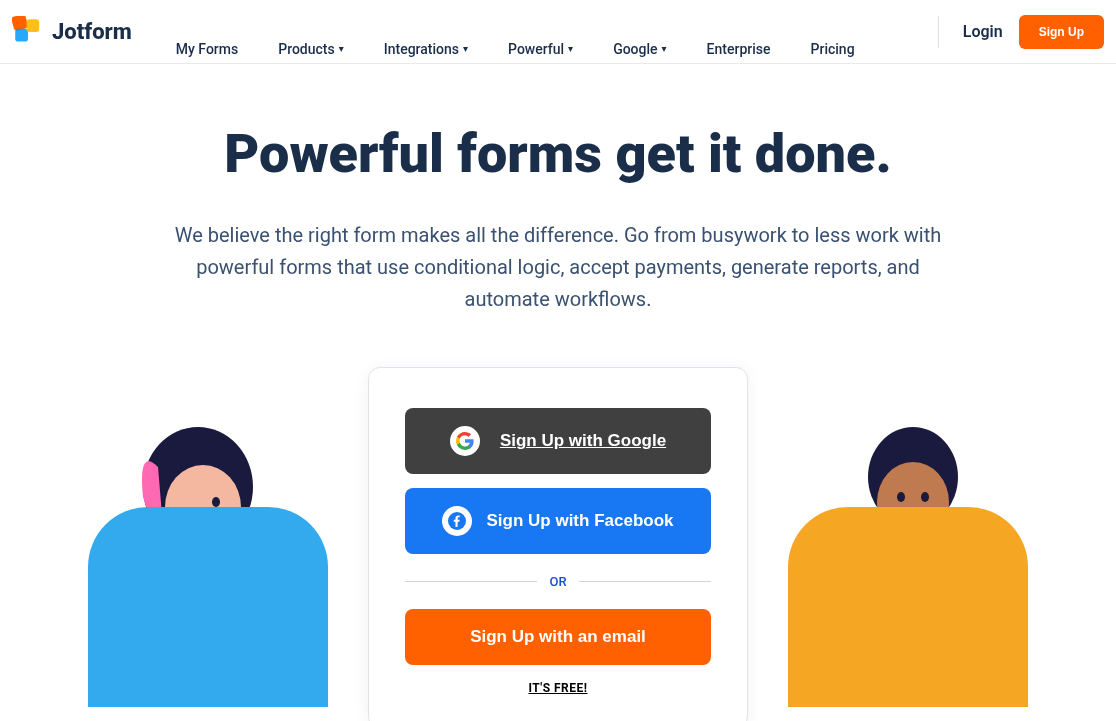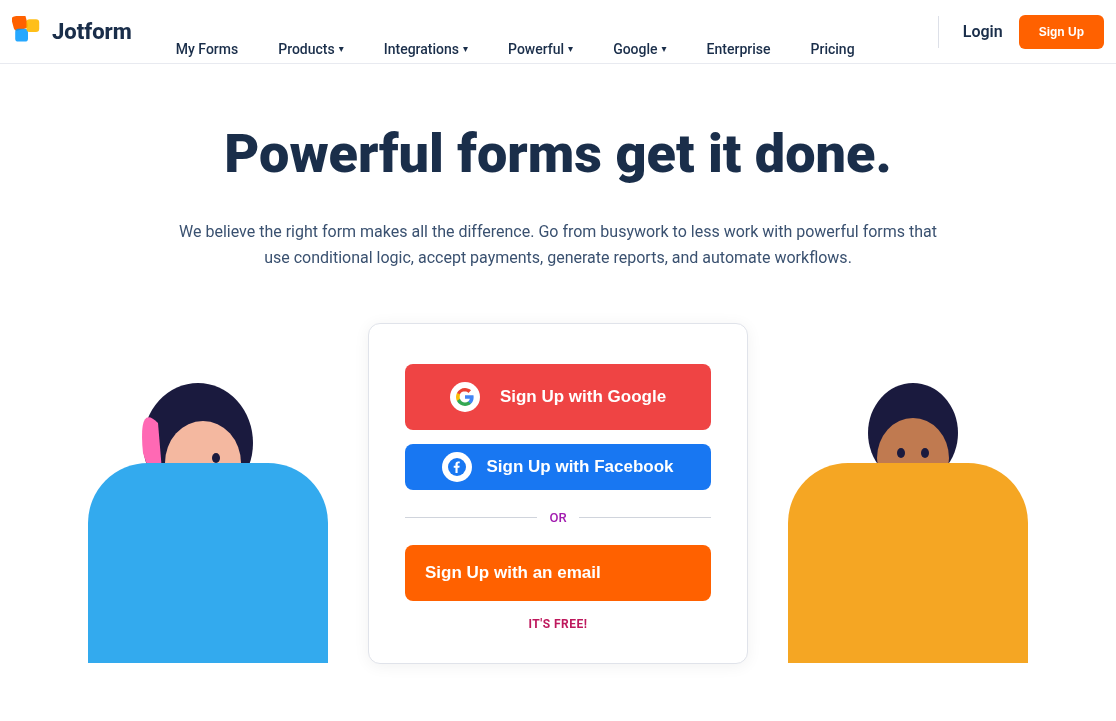--- a/index.html
+++ b/index.html
@@ -24,21 +24,21 @@
     }
     .nav-signup {
       padding: 10px 20px; font-size: 12px; font-weight: 700; color: #fff;
       background: #ff6100; border: none; border-radius: 6px; cursor: pointer;
     }
     .chevron { font-size: 10px; }
 
     
     .hero { text-align: center; padding: 60px 32px 20px; }
     .hero-title { font-size: 54px; font-weight: 900; color: #1a2e4a; line-height: 1.1; margin-bottom: 36px; }
-    .hero-sub { font-size: 16px; color: #3a5170; line-height: 1.6; max-width: 780px; margin: 0 auto; }
+    .hero-sub { font-size: 20px; color: #3a5170; line-height: 1.6; max-width: 780px; margin: 0 auto; }
 
     
     .signup-section {
       display: flex; align-items: flex-start; justify-content: center;
       gap: 0; padding: 32px 32px 40px; position: relative;
       max-width: 1116px; margin: 0 auto;
     }
 
     
     .illustration-left {
@@ -60,42 +60,42 @@
 
     
     .signup-card {
       background: #fff; border: 1px solid #e0e3ea; border-radius: 12px;
       padding: 40px 36px 32px; width: 380px; flex-shrink: 0;
       box-shadow: 0 2px 16px rgba(0,0,0,0.06);
     }
     .btn-google {
       display: flex; align-items: center; justify-content: center; gap: 20px;
       width: 100%; padding: 18px 20px; border-radius: 8px; border: none;
-      background: #ef4444; color: #fff; font-size: 17px; font-weight: 700;
-      cursor: pointer; margin-bottom: 14px;
+      background: #404040; color: #fff; font-size: 17px; font-weight: 700;
+      cursor: pointer; margin-bottom: 14px; text-decoration: underline;
     }
     .btn-facebook {
       display: flex; align-items: center; justify-content: center; gap: 14px;
-      width: 100%; padding: 8px 20px; border-radius: 8px; border: none;
+      width: 100%; padding: 18px 20px; border-radius: 8px; border: none;
       background: #1877f2; color: #fff; font-size: 17px; font-weight: 700;
       cursor: pointer; margin-bottom: 20px;
     }
     .or-divider {
       display: flex; align-items: center; gap: 12px; margin-bottom: 20px;
     }
     .or-line { flex: 1; height: 1px; background: #d0d4dc; }
-    .or-text { font-size: 13px; color: #a21caf; font-weight: 500; }
+    .or-text { font-size: 13px; color: #1d4ed8; font-weight: 500; }
     .btn-email {
-      display: flex; align-items: center; justify-content: flex-start;
+      display: flex; align-items: center; justify-content: center;
       width: 100%; padding: 18px 20px; border-radius: 8px; border: none;
       background: #ff6100; color: #fff; font-size: 17px; font-weight: 700;
       cursor: pointer; margin-bottom: 16px;
     }
     .free-text {
-      text-align: center; font-size: 12px; font-weight: 700; color: #be185d; letter-spacing: 0.5px;
+      text-align: center; font-size: 12px; font-weight: 700; color: #000000; letter-spacing: 0.5px; text-decoration: underline;
     }
 
     
     .icon-circle-google {
       width: 30px; height: 30px; background: #fff; border-radius: 50%;
       display: flex; align-items: center; justify-content: center; flex-shrink: 0;
     }
     .icon-circle-fb {
       width: 30px; height: 30px; background: #fff; border-radius: 50%;
       display: flex; align-items: center; justify-content: center; flex-shrink: 0;

